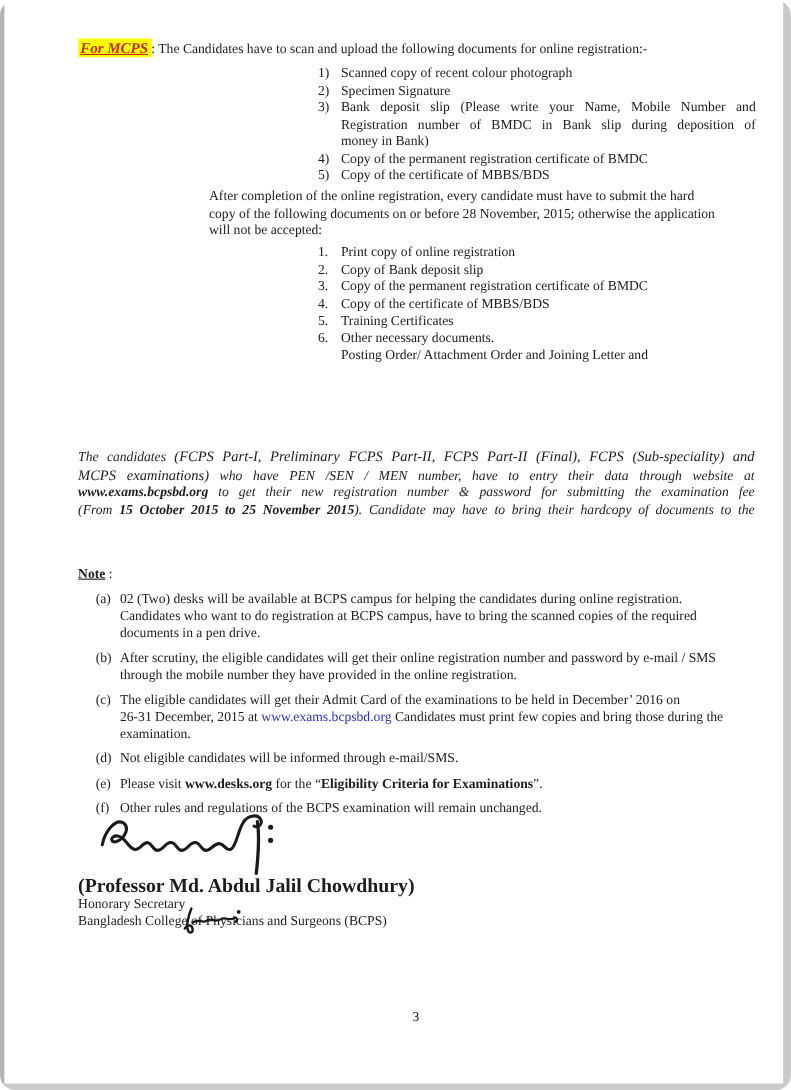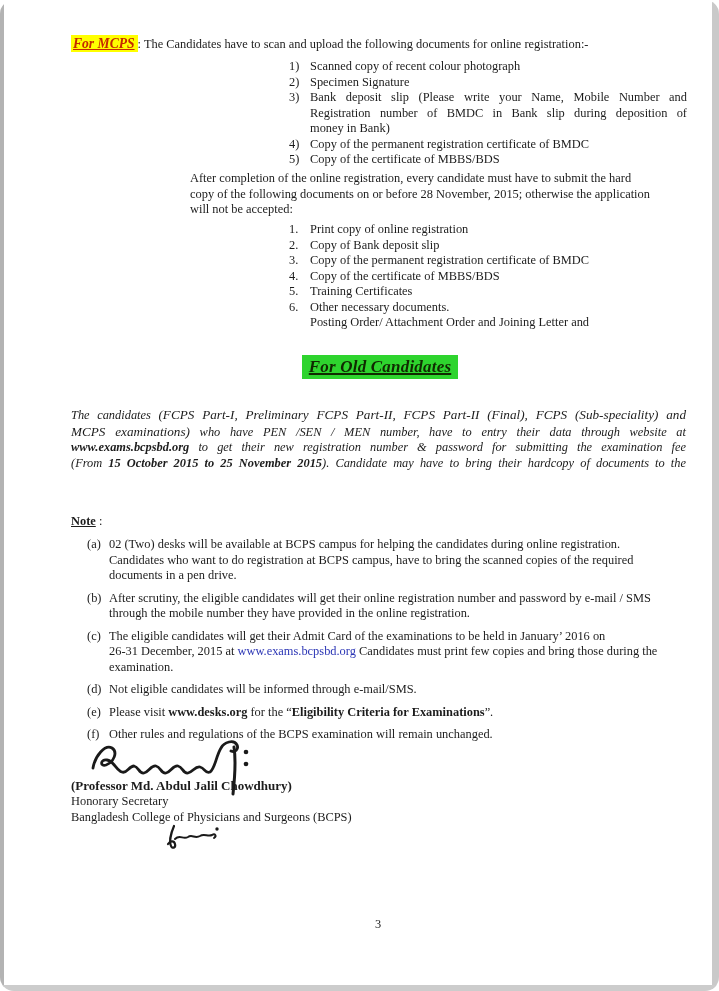--- a/index.html
+++ b/index.html
@@ -51,21 +51,21 @@
   
   .note-head{top:514px;left:71px;}
   .note-head .t{font-weight:bold;text-decoration:underline;}
   .note-list{top:537px;left:87px;width:614px;}
   .note-li{display:flex;margin-bottom:7px;}
   .note-mk{flex:0 0 22px;}
 
   
   .sig-svg{top:738px;left:88px;}
   .sig-text{top:778px;left:71px;line-height:15.8px;}
-  .sig-name{font-weight:bold;font-size:13px;}
+  .sig-name{font-weight:bold;font-size:18px;margin-top:20px;}
   .sig-small{top:824px;left:160px;}
 
   .page-num{top:917px;left:71px;width:614px;text-align:center;}
 </style>
 </head>
 <body>
 
 <div class="page">
 
   <div class="edge edge-left"></div>
@@ -150,23 +150,20 @@
     </div>
     <div class="li">
       <span class="mk">6.</span>
       <span class="tx">
         <span class="ln">Other necessary documents.</span>
         <span class="ln">Posting Order/ Attachment Order and Joining Letter and</span>
       </span>
     </div>
   </div>
 
-  <div class="blk h-old-wrap">
-    <span class="hl-green">For Old Candidates</span>
-  </div>
 
   <div class="blk p-old">
     <div class="ln jl"><span>The candidates </span><span class="big">(FCPS Part-I, Preliminary FCPS Part-II, FCPS Part-II (Final), FCPS (Sub-speciality)  and</span></div>
     <div class="ln jl"><span class="big">MCPS examinations)</span><span> who have PEN /SEN / MEN number, have to entry their data through website at</span></div>
     <div class="ln jl"><span class="bd">www.exams.bcpsbd.org</span><span> to get their new registration number &amp; password for submitting the examination fee</span></div>
     <div class="ln jl"><span>(From </span><span class="bd">15 October 2015  to 25 November 2015</span><span>). Candidate may have to bring their hardcopy of documents to the</span></div>
   </div>
 
   <div class="blk note-head">
     <span class="t">Note</span><span> :</span>
@@ -184,21 +181,21 @@
     <div class="note-li">
       <span class="note-mk">(b)</span>
       <span class="tx">
         <span class="ln">After scrutiny, the eligible candidates will get their online registration number and password by e-mail / SMS</span>
         <span class="ln">through the mobile number they have provided in the online registration.</span>
       </span>
     </div>
     <div class="note-li">
       <span class="note-mk">(c)</span>
       <span class="tx">
-        <span class="ln"><span>The eligible candidates will get their Admit Card of the examinations to be held in January’ 2016 on</span></span>
+        <span class="ln"><span>The eligible candidates will get their Admit Card of the examinations to be held in December’ 2016 on</span></span>
         <span class="ln"><span>26-31 December, 2015 at </span><span class="lk">www.exams.bcpsbd.org</span><span>  Candidates must print few copies and bring those during the</span></span>
         <span class="ln">examination.</span>
       </span>
     </div>
     <div class="note-li">
       <span class="note-mk">(d)</span>
       <span class="tx">
           <span class="ln">Not eligible candidates will be informed through e-mail/SMS.</span>
         </span>
     </div>

